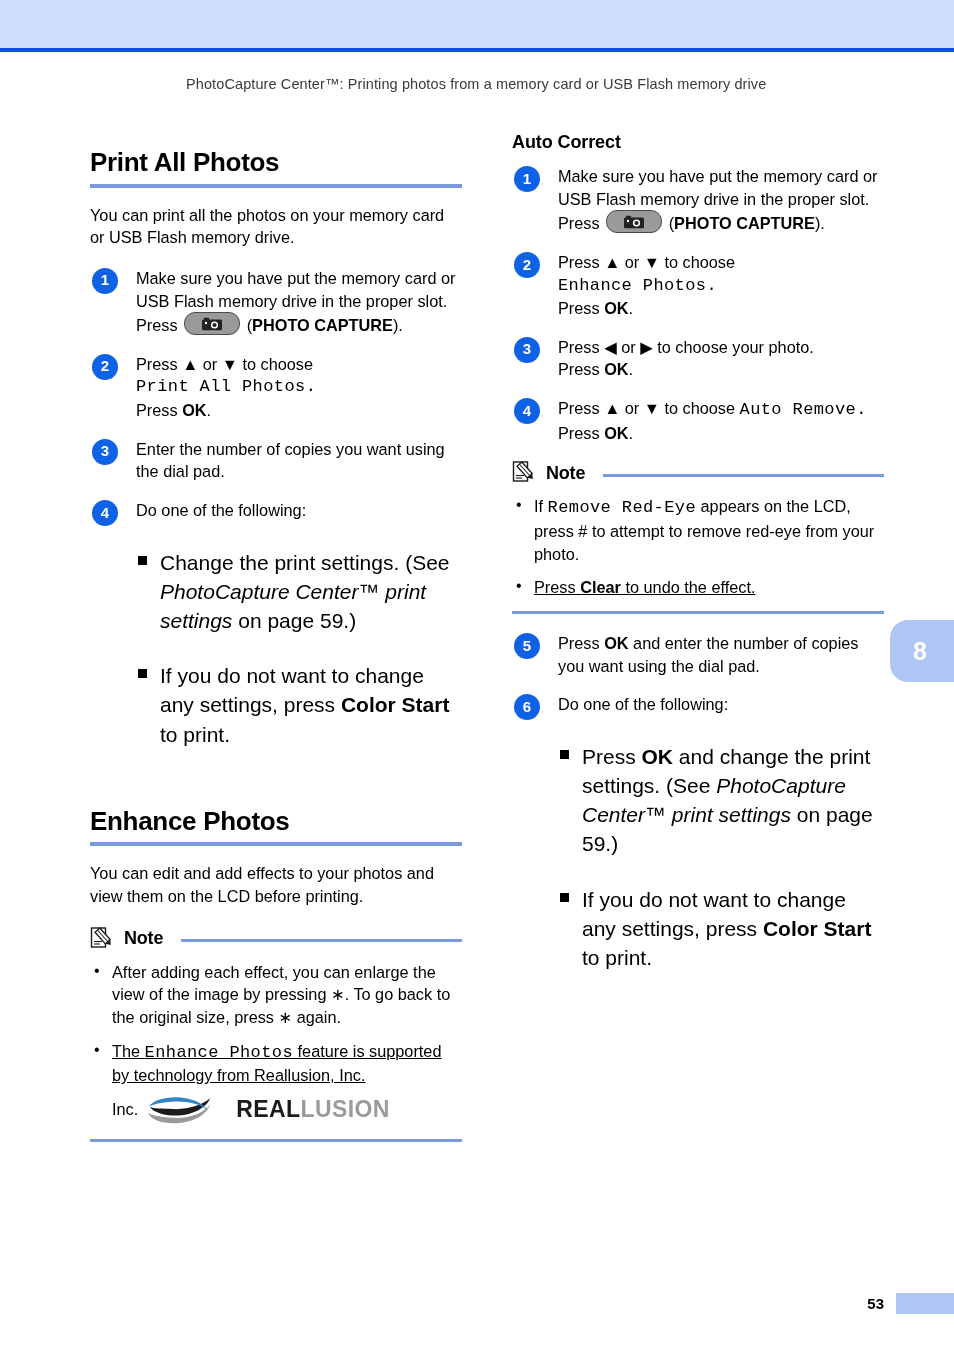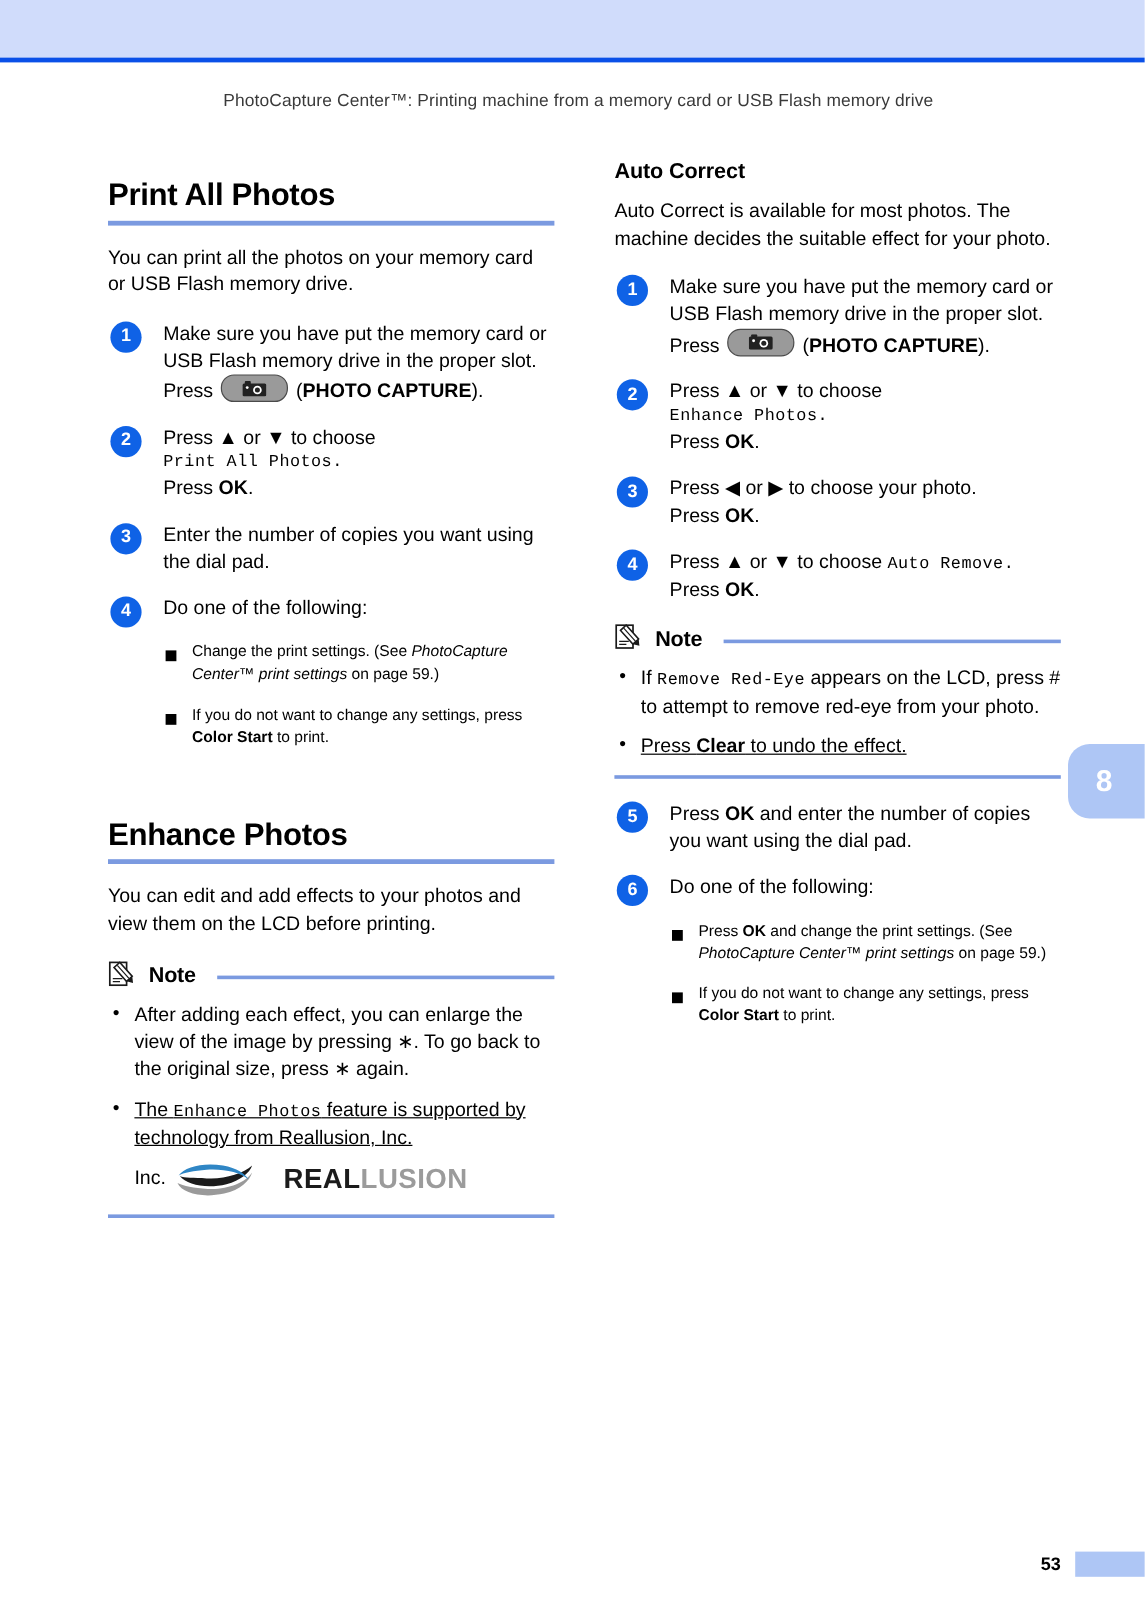--- a/index.html
+++ b/index.html
@@ -134,22 +134,22 @@
     align-items: center;
     justify-content: center;
     font-family: "Liberation Sans", sans-serif;
   }
   .step .line { display: block; }
 
   
   .sqbullet {
     position: relative;
     padding-left: 24px;
-    margin-top: 16px;
-    font-size: 13px;
+    margin-top: 26px;
+    font-size: 21px;
     line-height: 1.39;
   }
   .sqbullet::before {
     content: "";
     position: absolute;
     left: 2px;
     top: 8px;
     width: 9px;
     height: 9px;
     background: #000;
@@ -201,21 +201,21 @@
     content: "\2022";
     position: absolute;
     left: 4px;
     top: -1px;
     font-size: 16px;
   }
 
   
   .lcd {
     font-family: "Liberation Mono", monospace;
-    font-size: 14px;
+    font-size: 17px;
     letter-spacing: 0.4px;
   }
   .b { font-weight: bold; }
   .i { font-style: italic; }
 
   
   .pckey {
     display: inline-block;
     width: 54px;
     height: 21px;
@@ -250,21 +250,21 @@
     text-align: center;
   }
   .logo-word .real { color: #1b1b1b; }
   .logo-word .lusion { color: #9b9b9b; }
 </style>
 </head>
 <body>
 
 <div class="top-band"></div>
 <div class="top-rule"></div>
-<div class="running-head">PhotoCapture Center™: Printing machine from a memory card or USB Flash memory drive</div>
+<div class="running-head">PhotoCapture Center™: Printing photos from a memory card or USB Flash memory drive</div>
 <div class="chapter-tab">
   <span>8</span>
 </div>
 <div class="folio">
   <span class="folio-num">53</span>
   <span class="folio-bar"></span>
 </div>
 
 <div class="col col-left">
 
@@ -346,21 +346,20 @@
       <span class="logo-word"><span class="real">REAL</span><span class="lusion">LUSION</span></span>
     </div>
     <div class="note-bottom-rule"></div>
   </div>
 
 </div>
 
 <div class="col col-right">
 
   <h2 class="section">Auto Correct</h2>
-  <p class="body">Auto Correct is available for most photos. The machine decides the suitable effect for your photo.</p>
 
   <div class="step">
     <span class="step-num">1</span>
     <span class="line">Make sure you have put the memory card or USB Flash memory drive in the proper slot.</span>
     <span class="line">
       <span>Press</span>
       <span class="pckey">
         <svg width="20" height="13" viewBox="0 0 20 13">
           <rect x="0" y="2" width="20" height="11" rx="1.5" fill="#222"></rect>
           <rect x="2" y="0" width="5" height="3" rx="0.8" fill="#222"></rect>

